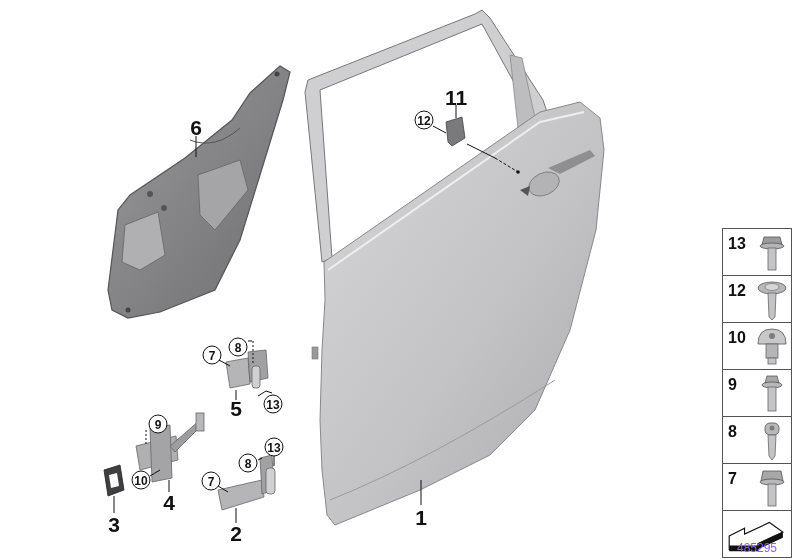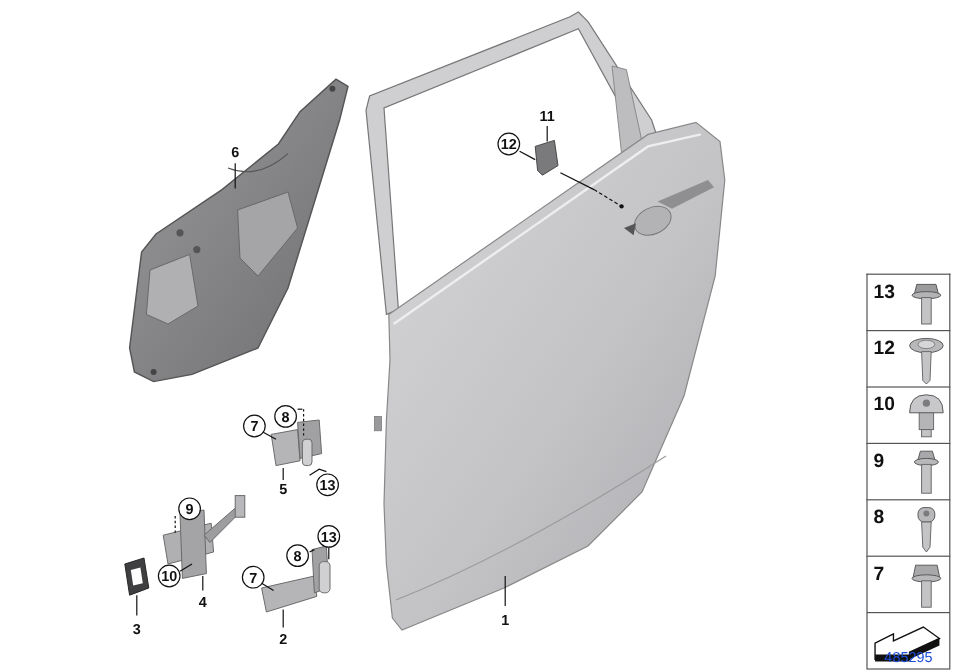--- a/index.html
+++ b/index.html
@@ -1,25 +1,25 @@
 <!DOCTYPE html>
 <html><head>
 <meta charset="utf-8">
 <style>
   html, body { margin:0; padding:0; background:#ffffff; }
   body { width:800px; height:560px; position:relative; overflow:hidden; font-family:"Liberation Sans", sans-serif; }
   #stage { position:absolute; left:0; top:0; width:800px; height:560px; }
-  .callout { position:absolute; font-family:"Liberation Sans", sans-serif; font-weight:bold; color:#111; font-size:12px; line-height:1; transform:translate(-50%,-50%); white-space:nowrap; }
+  .callout { position:absolute; font-family:"Liberation Sans", sans-serif; font-weight:bold; color:#111; font-size:21px; line-height:1; transform:translate(-50%,-50%); white-space:nowrap; }
   .circled { position:absolute; width:19px; height:19px; border:1.4px solid #111; border-radius:50%; font-family:"Liberation Sans", sans-serif; font-weight:bold; font-size:12px; color:#111; display:flex; align-items:center; justify-content:center; transform:translate(-50%,-50%); background:#fff; box-sizing:border-box; }
   .legend { position:absolute; left:722px; top:228px; width:70px; }
   .legend-box { position:relative; height:47px; border:1px solid #555; border-bottom:none; box-sizing:border-box; }
   .legend-box:last-child { border-bottom:1px solid #555; height:48px; }
   .legend-num { position:absolute; left:5px; top:6px; font-weight:bold; font-size:16px; color:#111; font-family:"Liberation Sans", sans-serif; }
   .legend-icon { position:absolute; left:32px; top:3px; width:34px; height:42px; }
-  .diagram-id { position:absolute; left:757px; top:548px; transform:translate(-50%,-50%); font-size:12px; color:#1d4ed8; font-family:"Liberation Sans", sans-serif; }
+  .diagram-id { position:absolute; left:757px; top:548px; transform:translate(-50%,-50%); font-size:12px; color:#8b5cf6; font-family:"Liberation Sans", sans-serif; }
 </style>
 </head>
 <body>
 
 <div id="stage">
   <svg width="800" height="560" viewBox="0 0 800 560" style="position:absolute;left:0;top:0">
     <defs>
       <linearGradient id="doorGrad" x1="0" y1="0" x2="1" y2="1">
         <stop offset="0" stop-color="#d6d6d9"></stop>
         <stop offset="0.55" stop-color="#c3c3c6"></stop>

